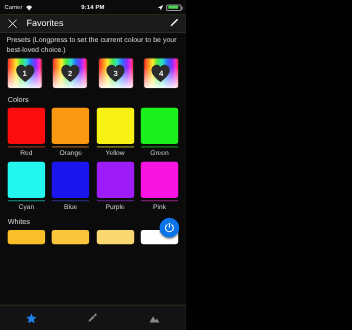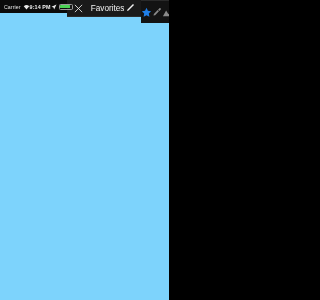--- a/index.html
+++ b/index.html
@@ -11,23 +11,23 @@
     width: 169px;
     height: 300px;
     overflow: hidden;
     font-family: "Liberation Sans", sans-serif;
     -webkit-font-smoothing: antialiased;
   }
   .phone {
     position: relative;
     width: 169px;
     height: 300px;
-    background: #7dd3fc;
-    display: flex;
-    flex-direction: row;
+    background: #4d7c0f;
+    display: flex;
+    flex-direction: column;
   }
 
   
   .statusbar {
     height: 13px;
     flex: 0 0 13px;
     background: #0b0b0b;
     display: flex;
     align-items: center;
     padding: 0 4px;

